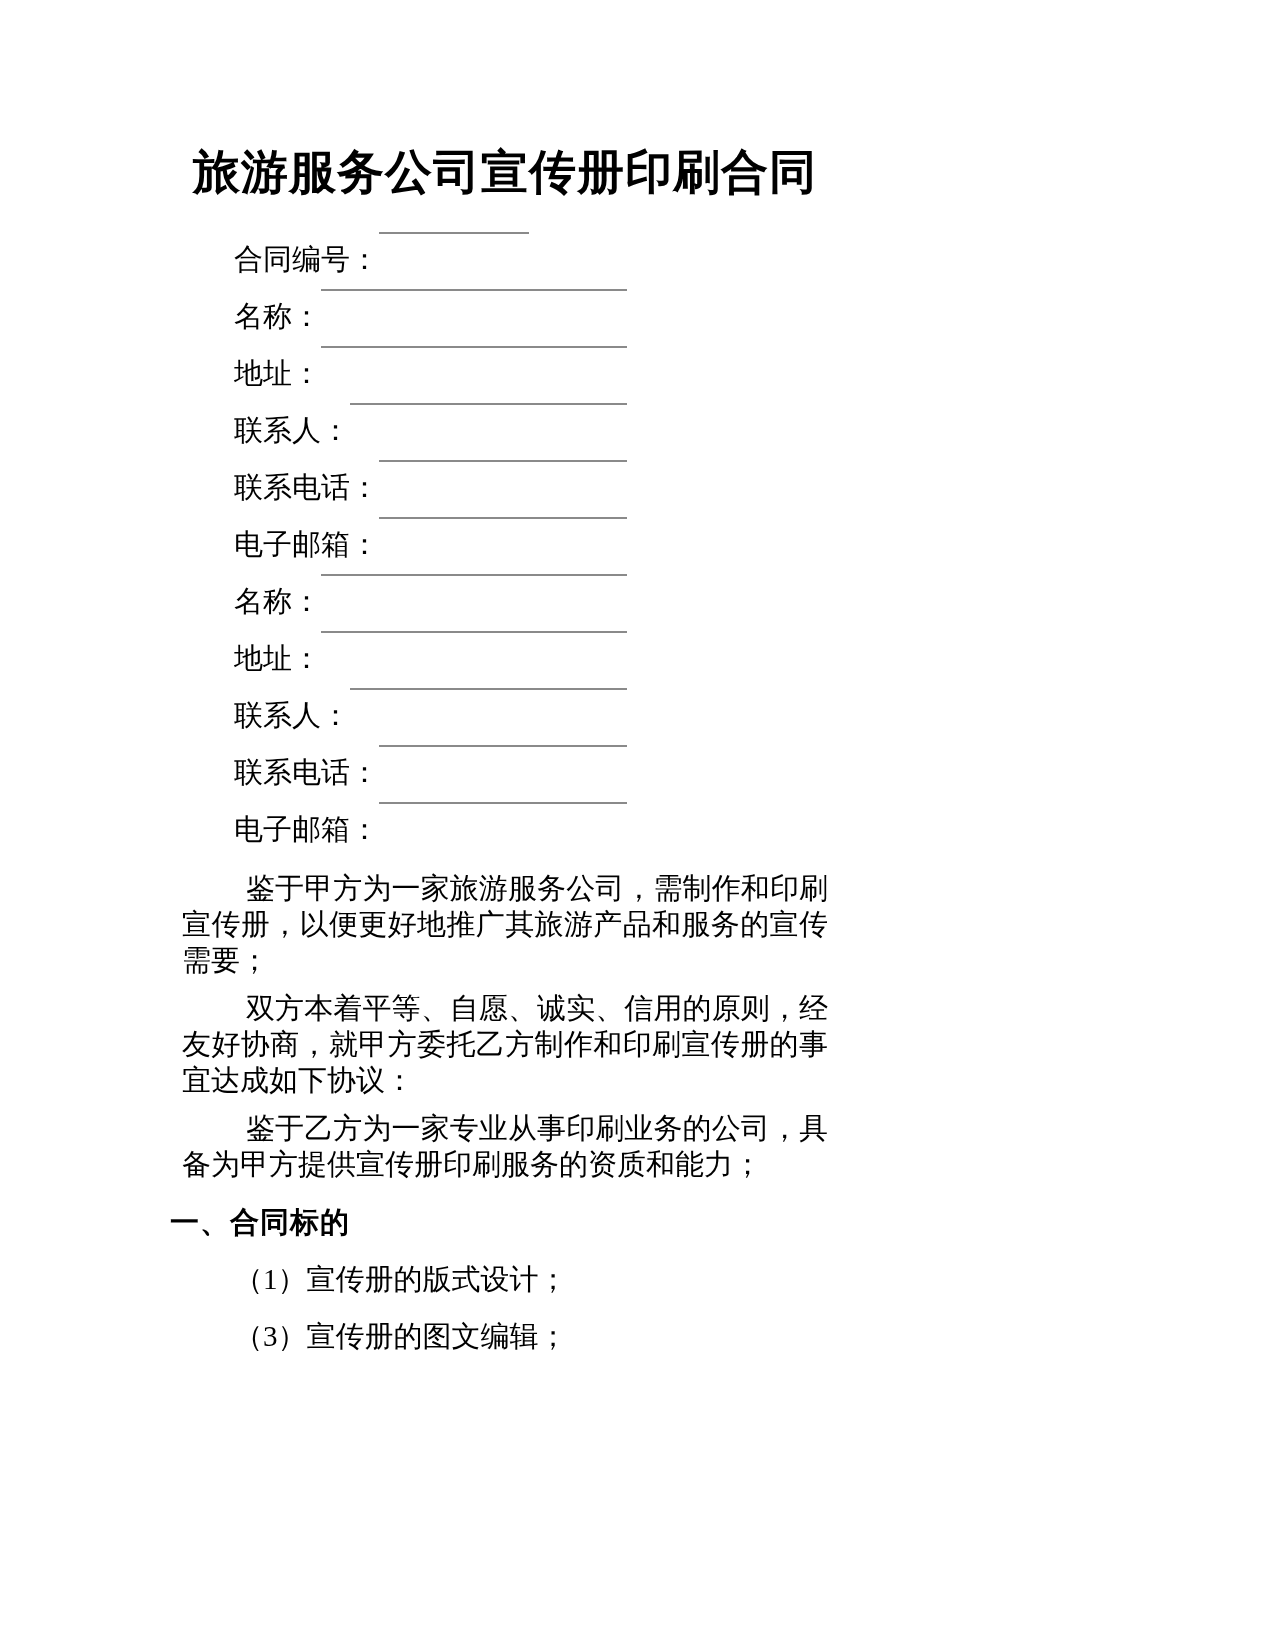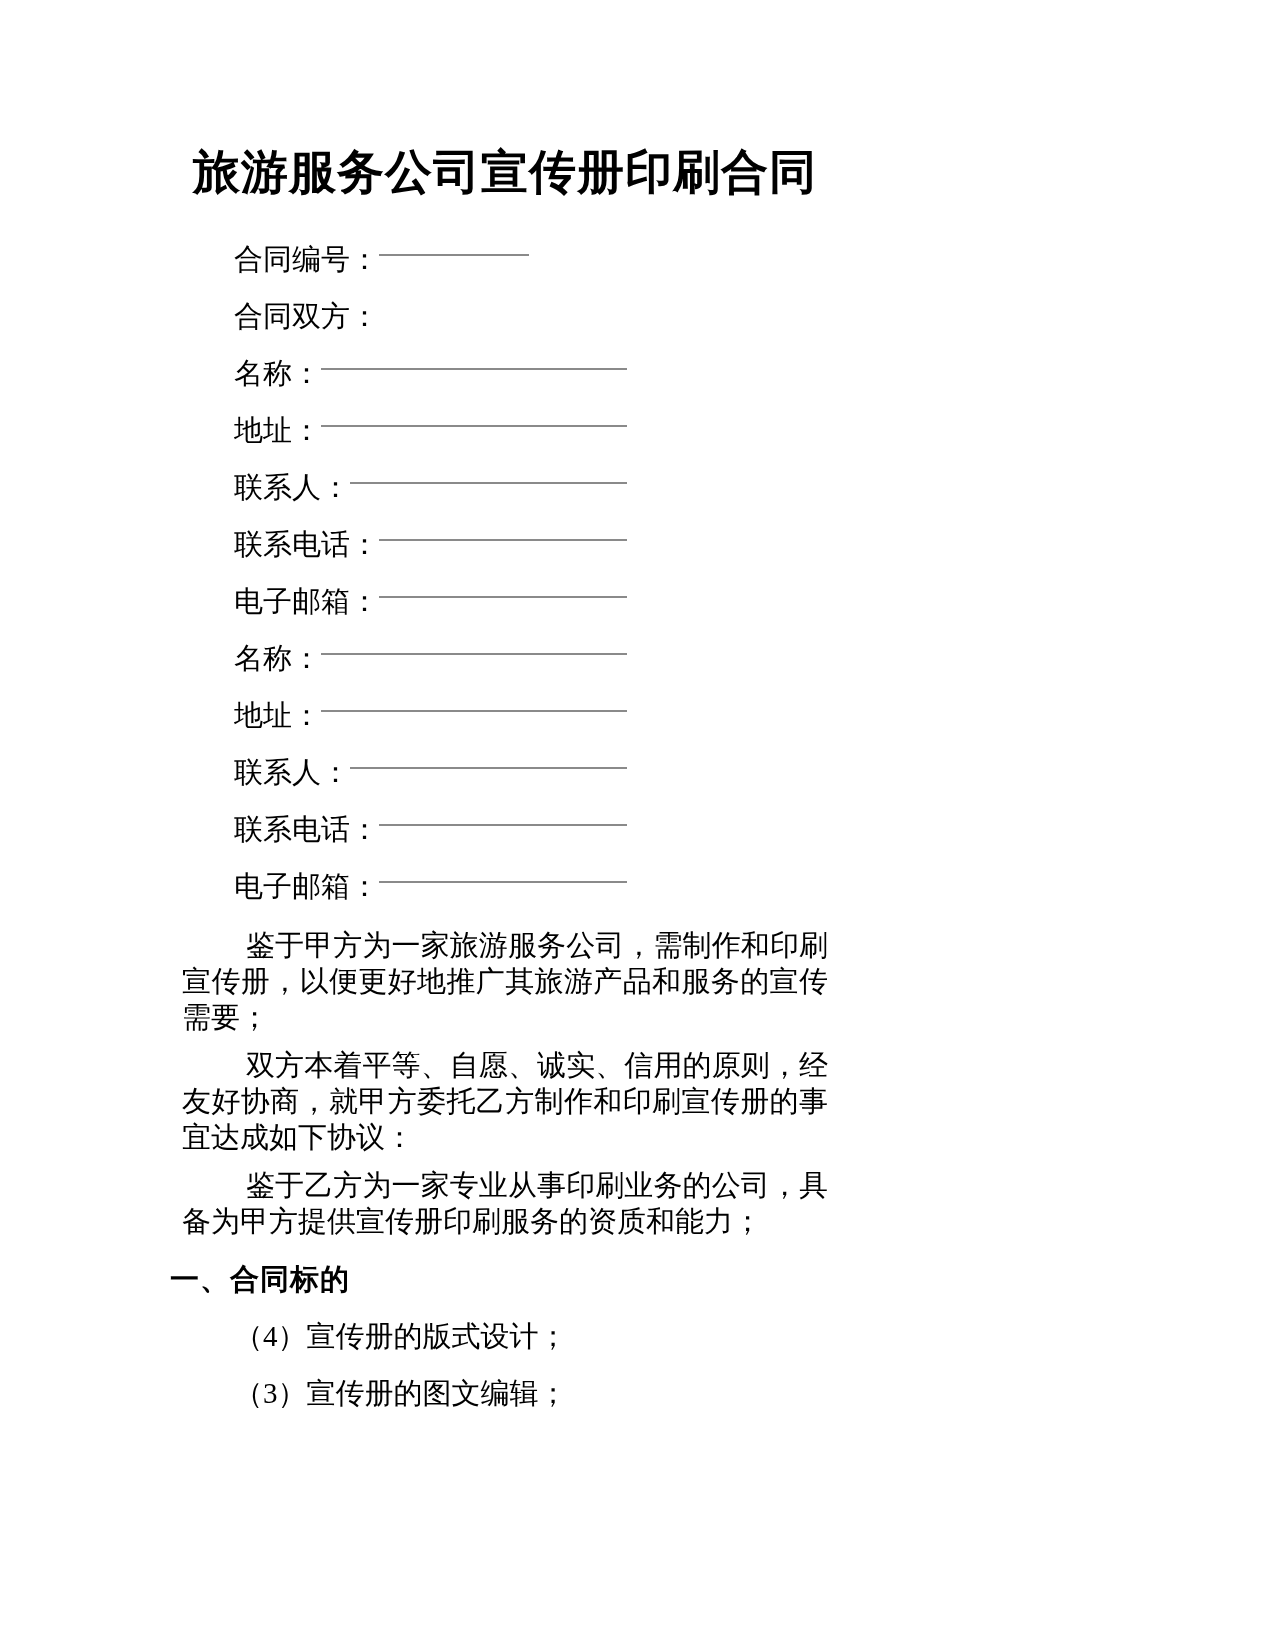--- a/index.html
+++ b/index.html
@@ -26,21 +26,21 @@
     margin: 0 0 21px 0;
     text-align: center;
     font-size: 47px;
     font-weight: bold;
     line-height: 75px;
     letter-spacing: 1px;
     font-family: "Liberation Serif", "DejaVu Serif", serif;
   }
   .row {
     display: flex;
-    align-items: center;
+    align-items: flex-start;
     height: 57px;
     margin-left: 64px;
     width: 393px;
   }
   .row .label {
     white-space: nowrap;
     line-height: 57px;
   }
   .fill {
     flex: 1;
@@ -75,23 +75,20 @@
 
 <div class="page">
 
   <h1 class="title">旅游服务公司宣传册印刷合同</h1>
 
   <div class="row">
     <span class="label">合同编号：</span>
     <span class="fill fill-short"></span>
   </div>
 
-  <div class="row">
-    <span class="label">合同双方：</span>
-  </div>
 
   <div class="row">
     <span class="label">名称：</span>
     <span class="fill"></span>
   </div>
   <div class="row">
     <span class="label">地址：</span>
     <span class="fill"></span>
   </div>
   <div class="row">
@@ -127,16 +124,16 @@
     <span class="label">电子邮箱：</span>
     <span class="fill"></span>
   </div>
 
   <p class="para">鉴于甲方为一家旅游服务公司，需制作和印刷宣传册，以便更好地推广其旅游产品和服务的宣传需要；</p>
   <p class="para">双方本着平等、自愿、诚实、信用的原则，经友好协商，就甲方委托乙方制作和印刷宣传册的事宜达成如下协议：</p>
   <p class="para">鉴于乙方为一家专业从事印刷业务的公司，具备为甲方提供宣传册印刷服务的资质和能力；</p>
 
   <div class="section-heading">一、合同标的</div>
 
-  <div class="list-item">（4）宣传册的版式设计；</div>
+  <div class="list-item">（1）宣传册的版式设计；</div>
   <div class="list-item">（3）宣传册的图文编辑；</div>
 
 </div>
 
 </body></html>

